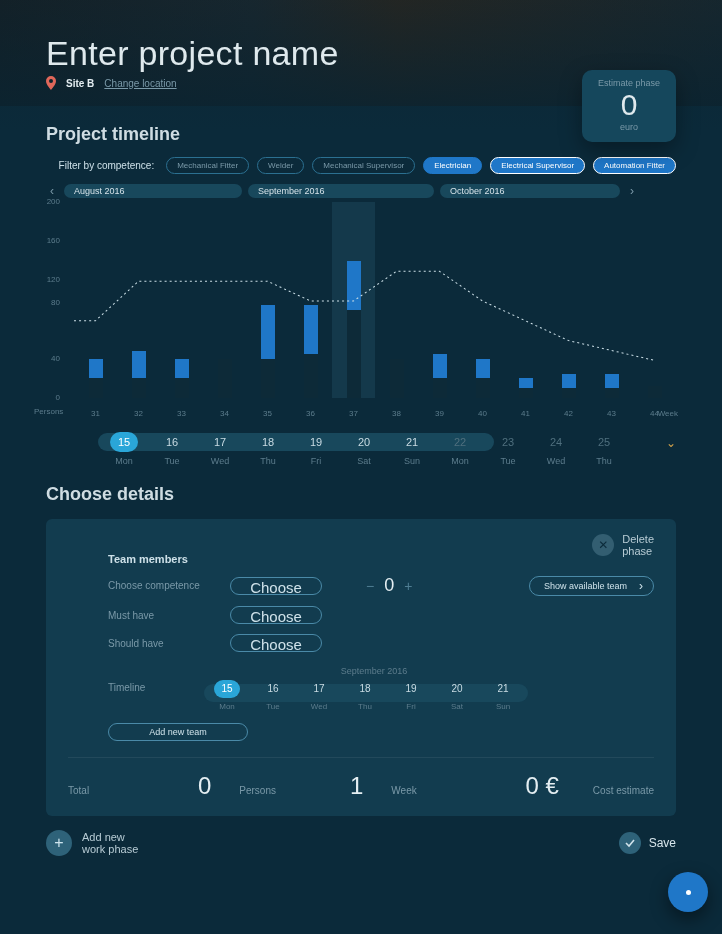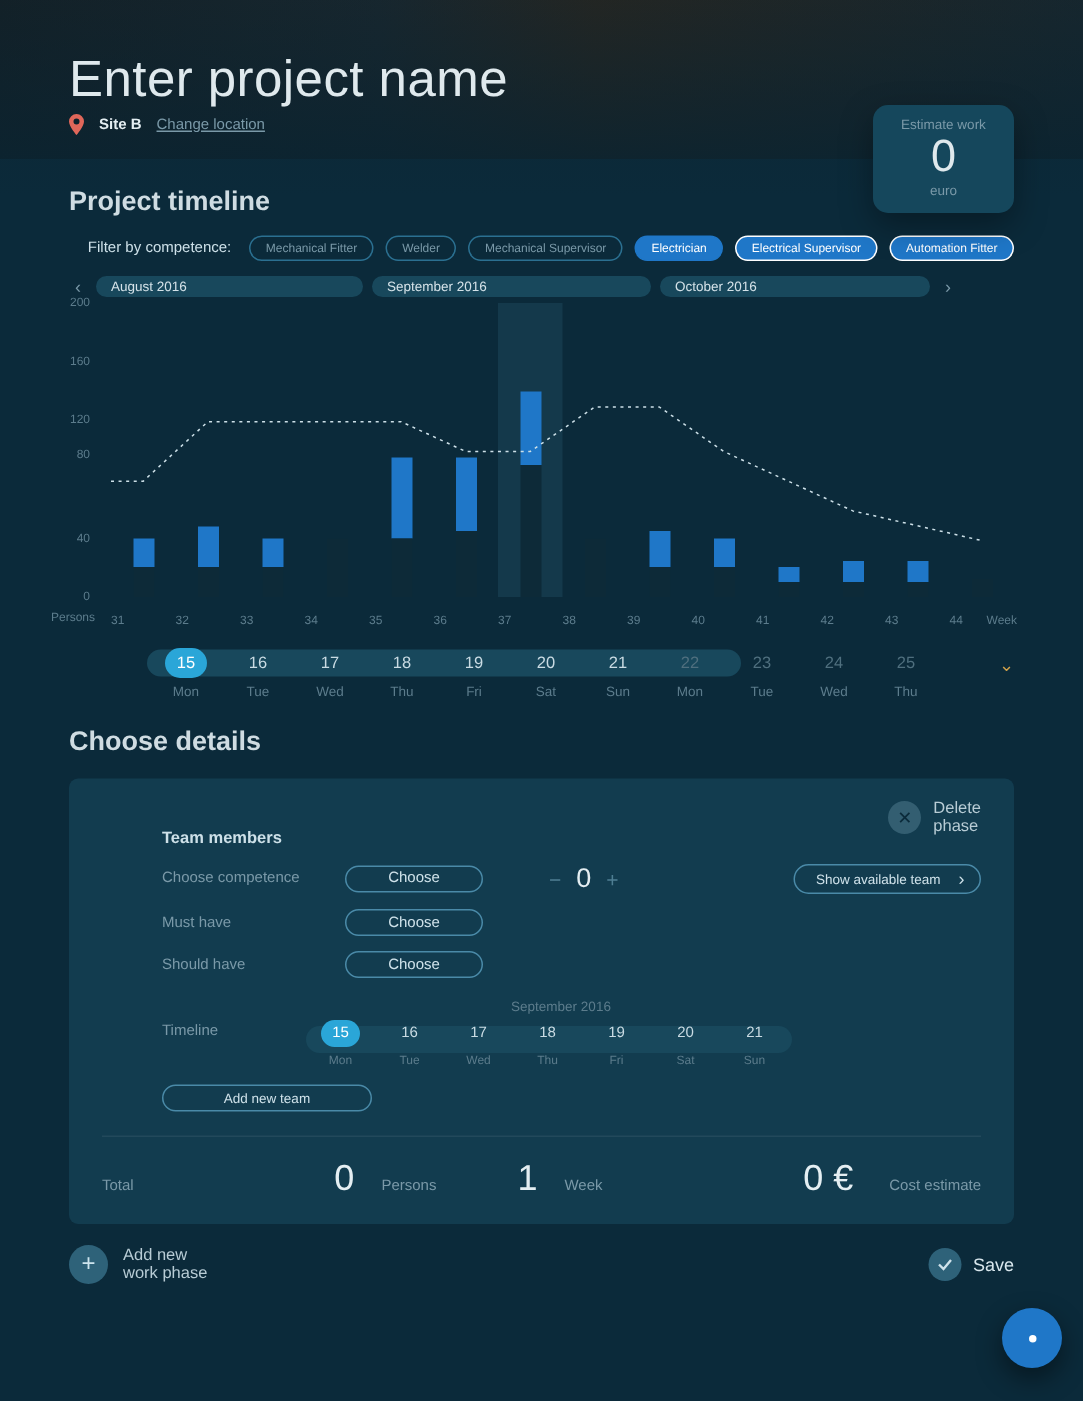--- a/index.html
+++ b/index.html
@@ -79,21 +79,21 @@
     position:absolute; left:34px; right:0; top:0; bottom:20px;
     display:flex; align-items:flex-end; gap:0;
   }
   .col{flex:1; position:relative; height:100%; display:flex; align-items:flex-end; justify-content:center;}
   .col.hi{background:rgba(30,70,90,0.55);}
   .bar{width:14px; position:relative;}
   .seg-el{background:#1f77c8;}
   .seg-es{background:#0d2a38;}
   .trend{position:absolute; left:34px; right:0; top:0; bottom:20px; pointer-events:none;}
   .xlabels{position:absolute; left:34px; right:0; bottom:0; display:flex;}
-  .xlabels span{flex:1; text-align:left; font-size:8px; color:var(--text-faint);}
+  .xlabels span{flex:1; text-align:center; font-size:8px; color:var(--text-faint);}
   .xend{position:absolute; right:-2px; bottom:0; font-size:8px; color:var(--text-faint);}
 
   .day-strip{
     margin-top:14px; display:flex; align-items:flex-start; position:relative;
   }
   .day-pill-bg{
     position:absolute; left:52px; width:396px; height:18px; top:1px;
     background:#18485c; border-radius:10px;
   }
   .day-col{flex:0 0 48px; text-align:center; position:relative;}
@@ -120,21 +120,21 @@
   .del{position:absolute; right:22px; top:14px; display:flex; align-items:center; gap:8px; cursor:pointer;}
   .del .xcirc{width:22px;height:22px;border-radius:11px;background:#335e71;display:flex;align-items:center;justify-content:center;color:#0b2a3a;}
   .del .txt{font-size:11px; color:#b8ccd5; line-height:1.1;}
 
   .team-block{margin:18px 0 14px 40px;}
   .team-title{font-size:11px; color:#cde0e8; font-weight:600; margin-bottom:10px;}
   .row{display:flex; align-items:center; gap:14px; margin-bottom:10px; font-size:10px; color:var(--text-dim);}
   .row .rlabel{width:108px;}
   .btn-pill{
     width:92px; height:18px; border-radius:10px; border:1px solid #4a8aa8;
-    background:transparent; color:#cfe2ea; font-size:10px; cursor:pointer;
+    background:transparent; color:#cfe2ea; font-size:15px; cursor:pointer;
   }
   .stepper{display:flex; align-items:center; gap:10px; margin-left:30px;}
   .stepper .pm{color:#4f7e93; font-size:14px; cursor:pointer;}
   .stepper .sval{font-size:18px; color:#e4eef2;}
   .show-team{
     margin-left:auto; height:20px; padding:0 26px 0 14px; border-radius:11px;
     border:1px solid #4a8aa8; background:transparent; color:#cfe2ea; font-size:9px;
     position:relative; cursor:pointer;
   }
   .show-team::after{content:"›"; position:absolute; right:10px; top:2px; font-size:12px;}
@@ -148,21 +148,21 @@
   .mini-num{font-size:10px; color:#c9dbe3; line-height:18px;}
   .mini-num.sel{background:#2aa6d8; border-radius:10px; width:26px; margin:0 auto; color:#fff;}
   .mini-name{font-size:8px; color:var(--text-faint); margin-top:4px;}
 
   .add-team{
     margin:12px 0 0 40px; width:140px; height:18px; border-radius:10px;
     border:1px solid #4a8aa8; background:transparent; color:#cfe2ea; font-size:9px; cursor:pointer;
   }
   .phase-footer{
     margin-top:16px; border-top:1px solid rgba(255,255,255,0.07);
-    padding:14px 0 16px; display:flex; align-items:baseline; gap:18px;
+    padding:14px 0 16px; display:flex; align-items:baseline; gap:28px;
   }
   .phase-footer .tl{font-size:10px; color:var(--text-dim);}
   .big{font-size:24px; color:#e4eef2;}
   .unit{font-size:10px; color:var(--text-dim);}
   .spacer{flex:1;}
   .cost{font-size:24px; color:#e4eef2;}
   .cost-l{font-size:10px; color:var(--text-dim); margin-left:6px;}
 
   .bottom-bar{
     display:flex; align-items:center; padding:14px 46px 0;
@@ -187,21 +187,21 @@
   <div class="loc-row">
     <svg class="pin" viewBox="0 0 10 14">
         <path fill="#e0675a" d="M5 0a5 5 0 0 0-5 5c0 3.5 5 9 5 9s5-5.5 5-9a5 5 0 0 0-5-5zm0 7a2 2 0 1 1 0-4 2 2 0 0 1 0 4z"></path>
       </svg>
     <span class="loc-name">Site B</span>
     <span class="loc-change">Change location</span>
   </div>
 </div>
 
 <div class="est-badge">
-  <div class="lbl">Estimate work</div>
+  <div class="lbl">Estimate phase</div>
   <div class="val">0</div>
   <div class="cur">euro</div>
 </div>
 
 <div class="section">
   <h2>Project timeline</h2>
 
   <div class="filters">
     <span class="flabel">Filter by competence:</span>
     <button class="chip">Mechanical Fitter</button>

